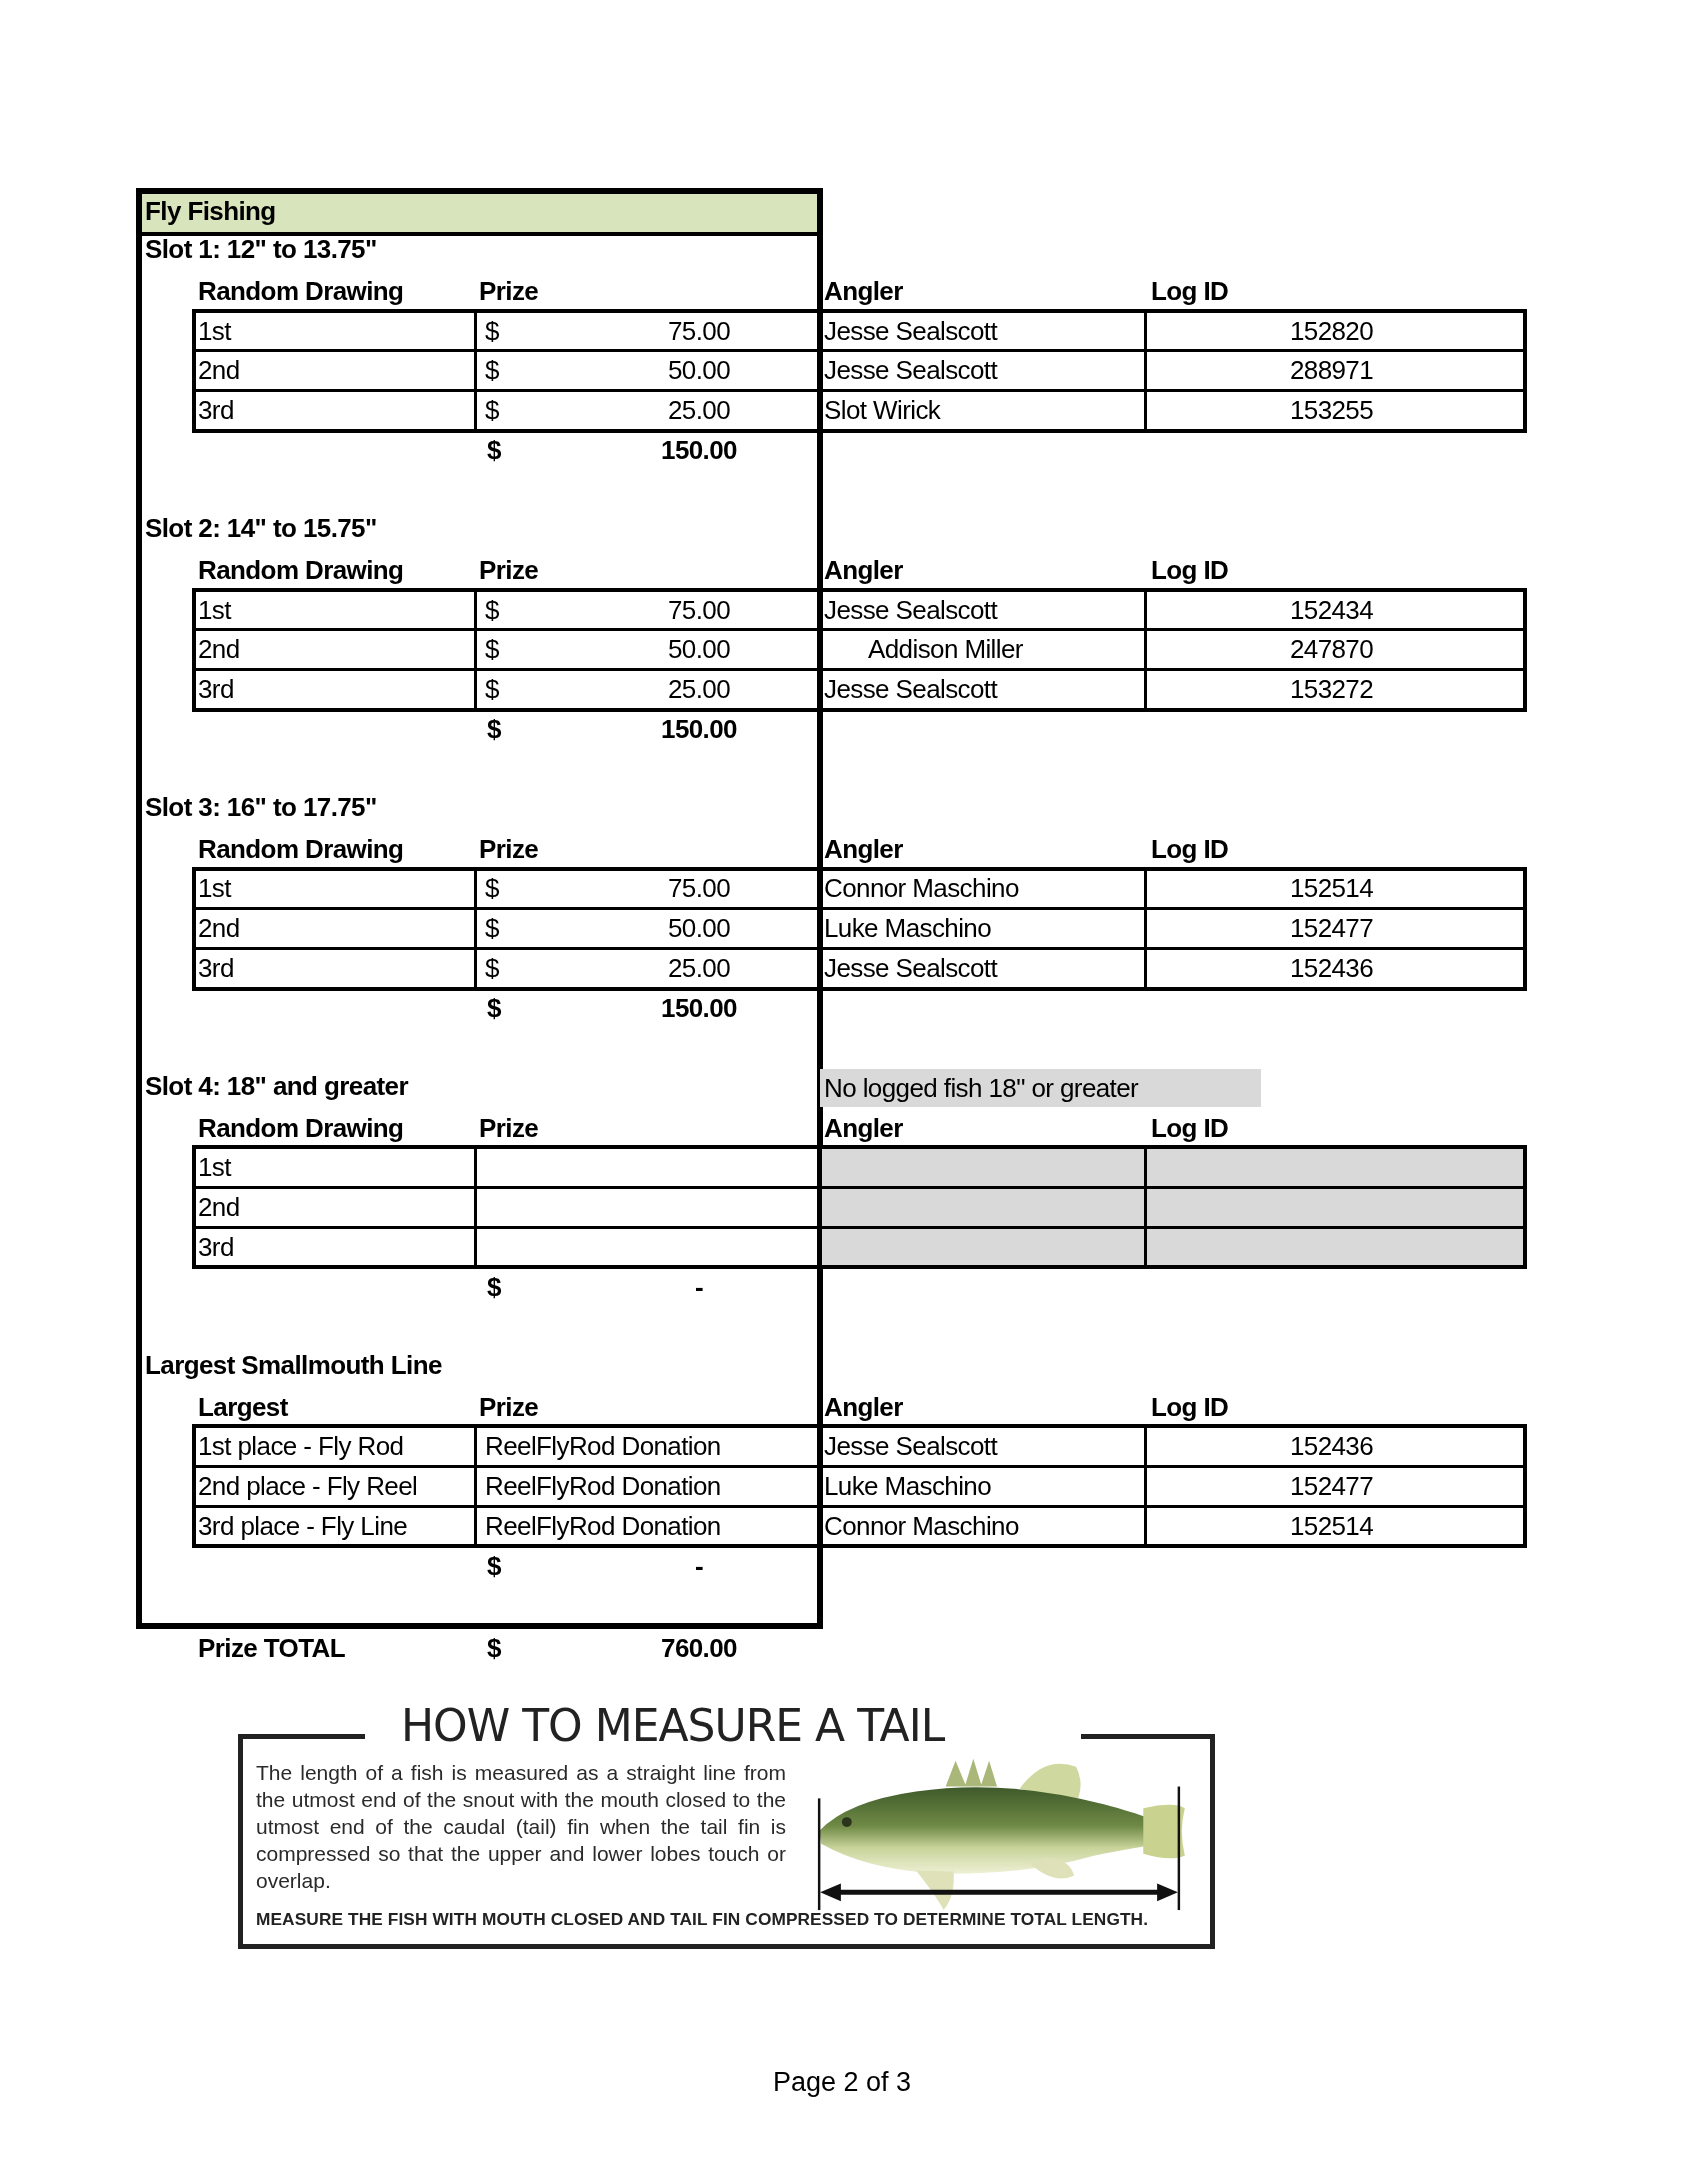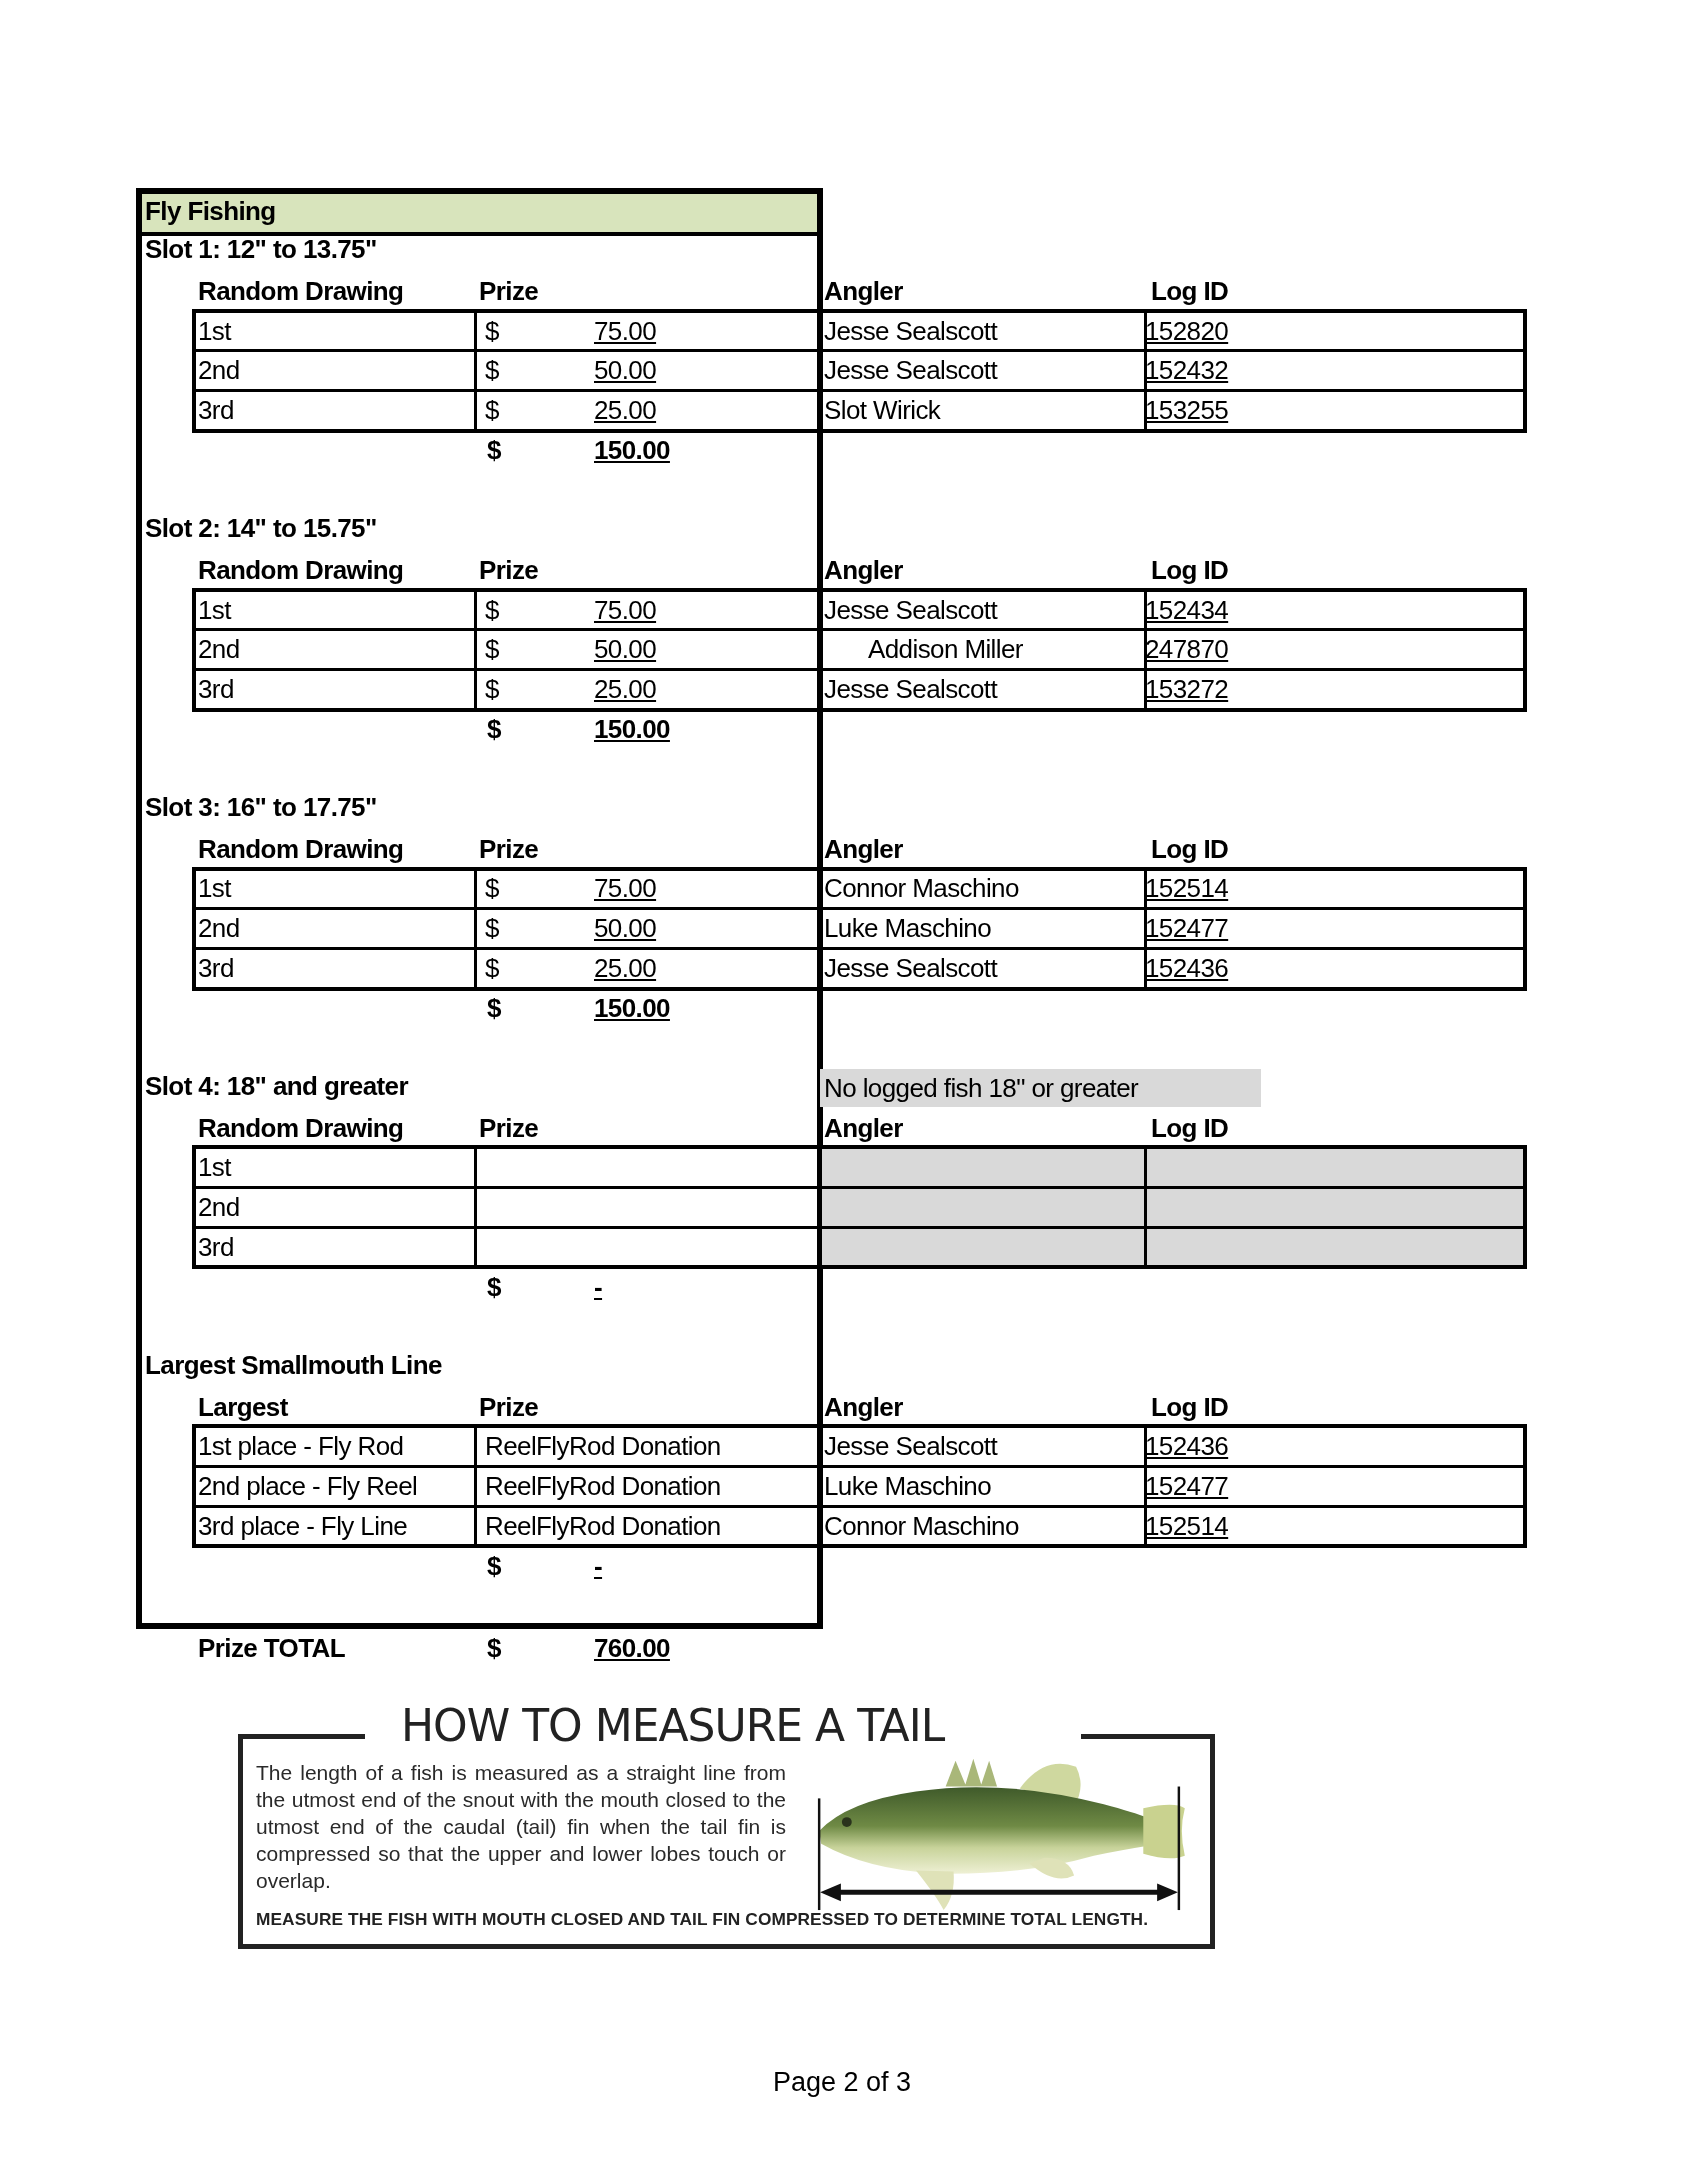--- a/index.html
+++ b/index.html
@@ -1,21 +1,21 @@
 <!DOCTYPE html>
 <html><head>
 <meta charset="utf-8">
 <style>
   html, body { margin:0; padding:0; background:#ffffff; }
   body { width:1684px; height:2178px; position:relative; overflow:hidden;
          font-family:"Liberation Sans", sans-serif; color:#000; }
   .abs { position:absolute; }
   .txt { position:absolute; font-size:26px; line-height:40px; white-space:nowrap; letter-spacing:-0.6px; }
   .bold { font-weight:bold; }
-  .right { text-align:left;text-decoration:underline; }
+  .right { text-align:center; }
   .frame { position:absolute; left:136px; top:188px; width:687px; height:1441px;
            border:6px solid #000; box-sizing:border-box; }
   .green { position:absolute; left:142px; top:194px; width:675px; height:38px;
            background:#d8e4bc; border-bottom:4px solid #000; }
   .gray { background:#d9d9d9; }
   .tbl { position:absolute; left:192px; width:1335px; border:4px solid #000; box-sizing:border-box; }
   .hline { position:absolute; height:3px; background:#000; }
   .vline { position:absolute; width:3px; background:#000; }
 
   .fishbox { position:absolute; left:238px; top:1736px; width:977px; height:213px;
@@ -50,21 +50,21 @@
     <div class="vline" style="left:1144px; top:311px; height:120px;"></div>
     <div class="txt" style="left:198px; top:311px;">1st</div>
     <div class="txt" style="left:485px; top:311px;">$</div>
     <div class="txt right" style="left:594px; width:210px; top:311px;">75.00</div>
     <div class="txt" style="left:824px; top:311px;">Jesse Sealscott</div>
     <div class="txt right" style="left:1145px; width:373px; top:311px;">152820</div>
     <div class="txt" style="left:198px; top:350px;">2nd</div>
     <div class="txt" style="left:485px; top:350px;">$</div>
     <div class="txt right" style="left:594px; width:210px; top:350px;">50.00</div>
     <div class="txt" style="left:824px; top:350px;">Jesse Sealscott</div>
-    <div class="txt right" style="left:1145px; width:373px; top:350px;">152432</div>
+    <div class="txt right" style="left:1145px; width:373px; top:350px;">288971</div>
     <div class="txt" style="left:198px; top:390px;">3rd</div>
     <div class="txt" style="left:485px; top:390px;">$</div>
     <div class="txt right" style="left:594px; width:210px; top:390px;">25.00</div>
     <div class="txt" style="left:824px; top:390px;">Slot Wirick</div>
     <div class="txt right" style="left:1145px; width:373px; top:390px;">153255</div>
     <div class="txt bold" style="left:487px; top:430px;">$</div>
     <div class="txt bold right" style="left:594px; width:210px; top:430px;">150.00</div>
     <div class="txt bold" style="left:145px; top:508px;">Slot 2: 14" to 15.75"</div>
     <div class="txt bold" style="left:198px; top:550px;">Random Drawing</div>
     <div class="txt bold" style="left:479px; top:550px;">Prize</div>

